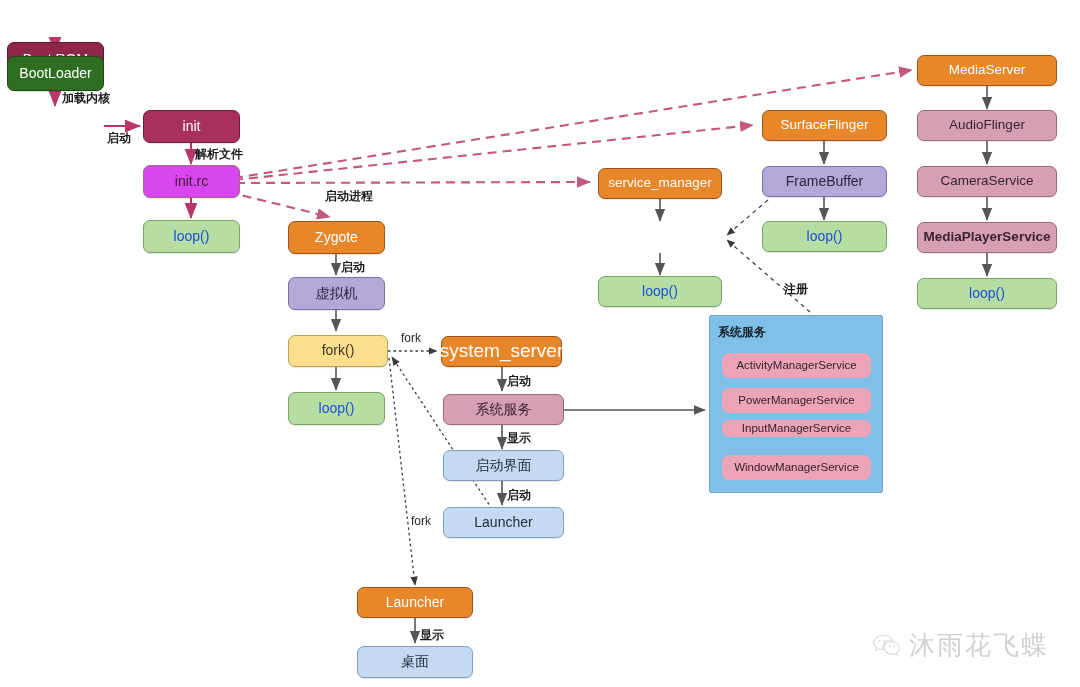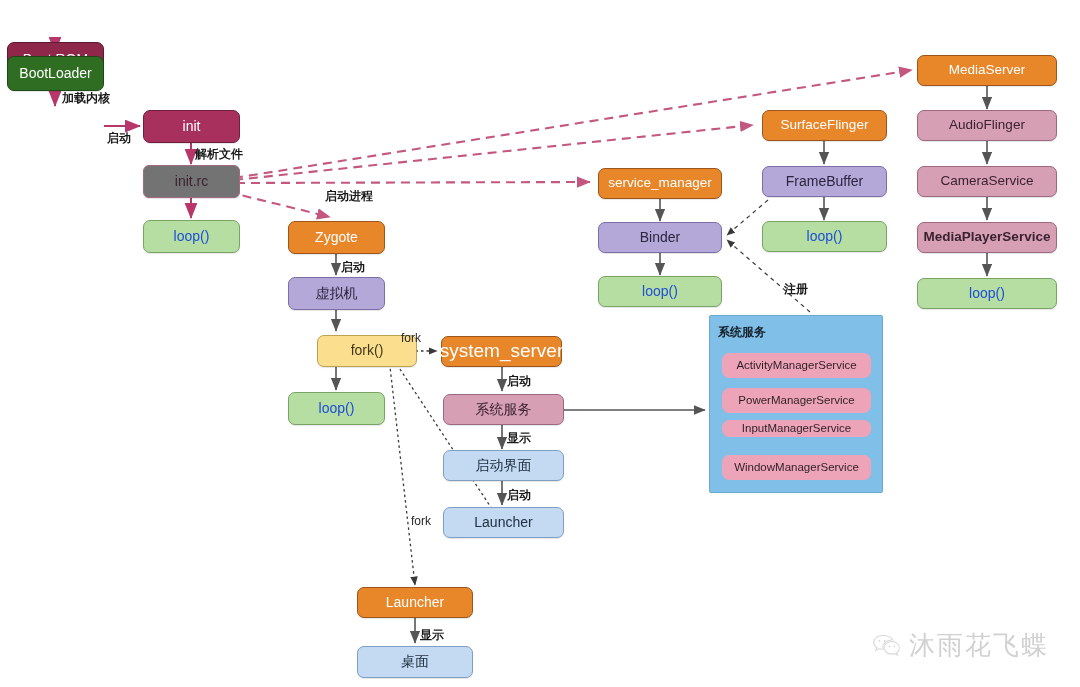--- a/index.html
+++ b/index.html
@@ -37,21 +37,21 @@
     text-align: center;
     line-height: 1.1;
     box-shadow: 0 1px 1px rgba(0,0,0,0.10);
     white-space: nowrap;
   }
   
   .c-darkred  { background: #8e2749; border-color: #5d1a30; color: #ffffff; margin-top: 40px; }
   .c-green    { background: #2f6d22; border-color: #1f4a16; color: #ffffff; }
   .c-purpledk { background: #5b4ba8; border-color: #3d3275; color: #ffffff; }
   .c-maroon   { background: #a8305c; border-color: #6f1f3d; color: #ffffff; }
-  .c-pinklt   { background: #737373; border-color: #a06a80; color: #3a2230; border-radius: 6px; }
+  .c-pinklt   { background: #d946ef; border-color: #a06a80; color: #3a2230; }
   .c-greenlt  { background: #b6dda2; border-color: #78a566; color: #1d4ed8; }
   .c-orange   { background: #e8862a; border-color: #9c551a; color: #ffffff; }
   .c-purplelt { background: #b3a8d8; border-color: #7c6fa8; color: #2b2640; }
   .c-yellow   { background: #fbdf8f; border-color: #bba44f; color: #40381c; }
   .c-pinkmid  { background: #d79fb4; border-color: #9c6880; color: #3a2230; }
   .c-bluelt   { background: #c3daf2; border-color: #7e9fc4; color: #20303f; }
   .c-pinkbox  { background: #eda4b9; border-color: #eda4b9; color: #2e1f26; box-shadow:none; }
 
   .group-box {
     position: absolute;
@@ -168,33 +168,32 @@
 
   <div class="node c-darkred" style="left:7px; top:2px; width:97px; height:35px; font-size:14px;">Boot ROM</div>
   <div class="node c-green" style="left:7px; top:56px; width:97px; height:35px; font-size:14px;">BootLoader</div>
 
   <div class="node c-maroon" style="left:143px; top:110px; width:97px; height:33px; font-size:14px;">init</div>
   <div class="node c-pinklt" style="left:143px; top:165px; width:97px; height:33px; font-size:14px;">init.rc</div>
   <div class="node c-greenlt" style="left:143px; top:220px; width:97px; height:33px; font-size:14px;">loop()</div>
 
   <div class="node c-orange" style="left:288px; top:221px; width:97px; height:33px; font-size:14px;">Zygote</div>
   <div class="node c-purplelt" style="left:288px; top:277px; width:97px; height:33px; font-size:14px;">虚拟机</div>
-  <div class="node c-yellow" style="left:288px; top:335px; width:100px; height:32px; font-size:14px;margin-left:29px;">fork()</div>
+  <div class="node c-yellow" style="left:288px; top:335px; width:100px; height:32px; font-size:14px;">fork()</div>
   <div class="node c-greenlt" style="left:288px; top:392px; width:97px; height:33px; font-size:14px;">loop()</div>
 
   <div class="node c-orange" style="left:441px; top:336px; width:121px; height:31px; font-size:19px;">system_server</div>
   <div class="node c-pinkmid" style="left:443px; top:394px; width:121px; height:31px; font-size:14px;">系统服务</div>
   <div class="node c-bluelt" style="left:443px; top:450px; width:121px; height:31px; font-size:14px;">启动界面</div>
   <div class="node c-bluelt" style="left:443px; top:507px; width:121px; height:31px; font-size:14px;">Launcher</div>
 
   <div class="node c-orange" style="left:357px; top:587px; width:116px; height:31px; font-size:14px;">Launcher</div>
   <div class="node c-bluelt" style="left:357px; top:646px; width:116px; height:32px; font-size:14px;">桌面</div>
 
   <div class="node c-orange" style="left:598px; top:168px; width:124px; height:31px; font-size:13.5px;">service_manager</div>
-  <div class="node c-purplelt" style="left:598px; top:222px; width:124px; height:31px; font-size:14px;">Binder</div>
   <div class="node c-greenlt" style="left:598px; top:276px; width:124px; height:31px; font-size:14px;">loop()</div>
 
   <div class="node c-orange" style="left:762px; top:110px; width:125px; height:31px; font-size:13.5px;">SurfaceFlinger</div>
   <div class="node c-purplelt" style="left:762px; top:166px; width:125px; height:31px; font-size:14px;">FrameBuffer</div>
   <div class="node c-greenlt" style="left:762px; top:221px; width:125px; height:31px; font-size:14px;">loop()</div>
 
   <div class="node c-orange" style="left:917px; top:55px; width:140px; height:31px; font-size:13.5px;">MediaServer</div>
   <div class="node c-pinkmid" style="left:917px; top:110px; width:140px; height:31px; font-size:13.5px;">AudioFlinger</div>
   <div class="node c-pinkmid" style="left:917px; top:166px; width:140px; height:31px; font-size:13.5px;">CameraService</div>
   <div class="node c-pinkmid" style="left:917px; top:222px; width:140px; height:31px; font-size:13.5px;font-weight:bold;">MediaPlayerService</div>

